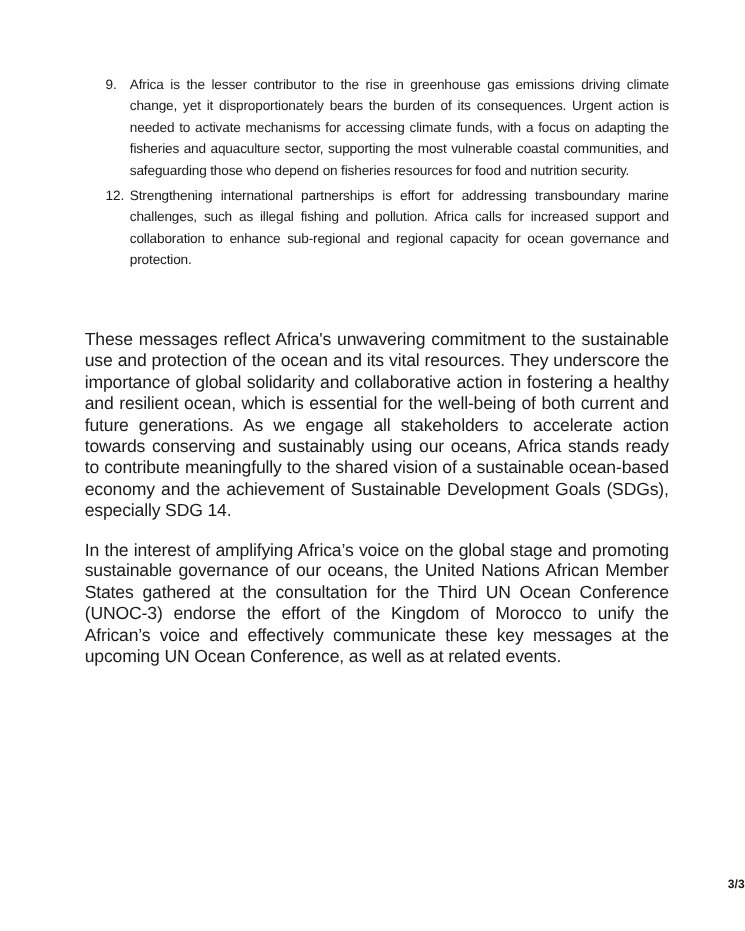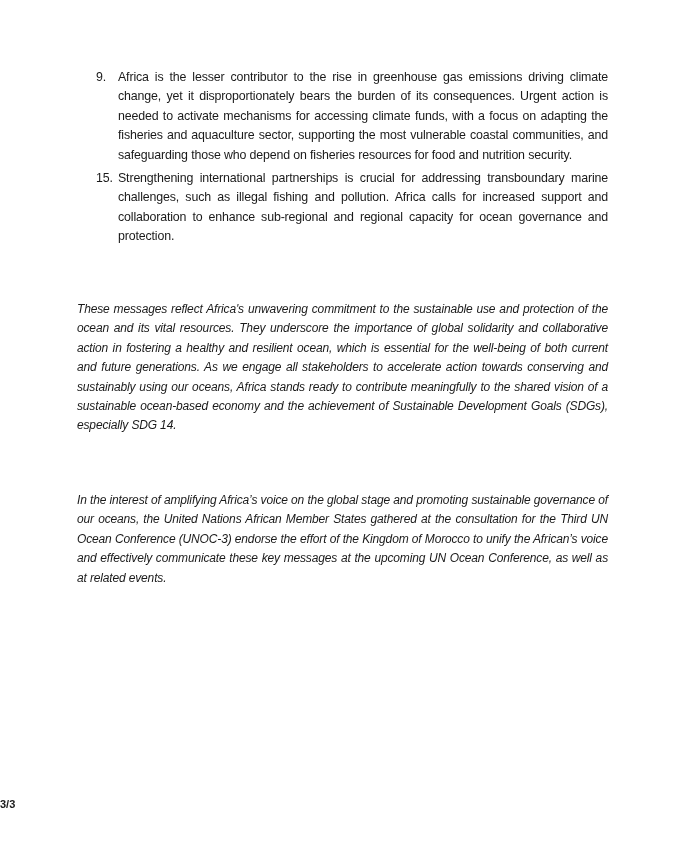--- a/index.html
+++ b/index.html
@@ -43,50 +43,49 @@
     .list-num {
       position: absolute;
       left: 0;
       top: 0;
     }
     .para {
       position: absolute;
       left: 77px;
       width: 531px;
       margin: 0;
-      font-size: 12px;
+      font-size: 16px;
       line-height: 19.4px;
       text-align: justify;
       letter-spacing: -0.15px;
-      font-style: italic;
     }
     .para-1 { top: 300px; }
     .para-2 { top: 491px; }
     .footer {
       position: absolute;
       left: 0;
       width: 677px;
       top: 798px;
-      text-align: left;
+      text-align: right;
       font-size: 11px;
       font-weight: bold;
     }
   </style>
 </head>
 <body>
 
 <div class="page">
   <ol class="list">
     <li class="list-item">
       <span class="list-num">9.</span>
       <span>Africa is the lesser contributor to the rise in greenhouse gas emissions driving climate change, yet it disproportionately bears the burden of its consequences. Urgent action is needed to activate mechanisms for accessing climate funds, with a focus on adapting the fisheries and aquaculture sector, supporting the most vulnerable coastal communities, and safeguarding those who depend on fisheries resources for food and nutrition security.</span>
     </li>
     <li class="list-item">
-      <span class="list-num">15.</span>
-      <span>Strengthening international partnerships is crucial for addressing transboundary marine challenges, such as illegal fishing and pollution. Africa calls for increased support and collaboration to enhance sub-regional and regional capacity for ocean governance and protection.</span>
+      <span class="list-num">12.</span>
+      <span>Strengthening international partnerships is effort for addressing transboundary marine challenges, such as illegal fishing and pollution. Africa calls for increased support and collaboration to enhance sub-regional and regional capacity for ocean governance and protection.</span>
     </li>
   </ol>
 
   <p class="para para-1">These messages reflect Africa's unwavering commitment to the sustainable use and protection of the ocean and its vital resources. They underscore the importance of global solidarity and collaborative action in fostering a healthy and resilient ocean, which is essential for the well-being of both current and future generations. As we engage all stakeholders to accelerate action towards conserving and sustainably using our oceans, Africa stands ready to contribute meaningfully to the shared vision of a sustainable ocean-based economy and the achievement of Sustainable Development Goals (SDGs), especially SDG 14.</p>
   <p class="para para-2">In the interest of amplifying Africa’s voice on the global stage and promoting sustainable governance of our oceans, the United Nations African Member States gathered at the consultation for the Third UN Ocean Conference (UNOC-3) endorse the effort of the Kingdom of Morocco to unify the African’s voice and effectively communicate these key messages at the upcoming UN Ocean Conference, as well as at related events.</p>
 
   <div class="footer">3/3</div>
 </div>
 
 </body></html>

